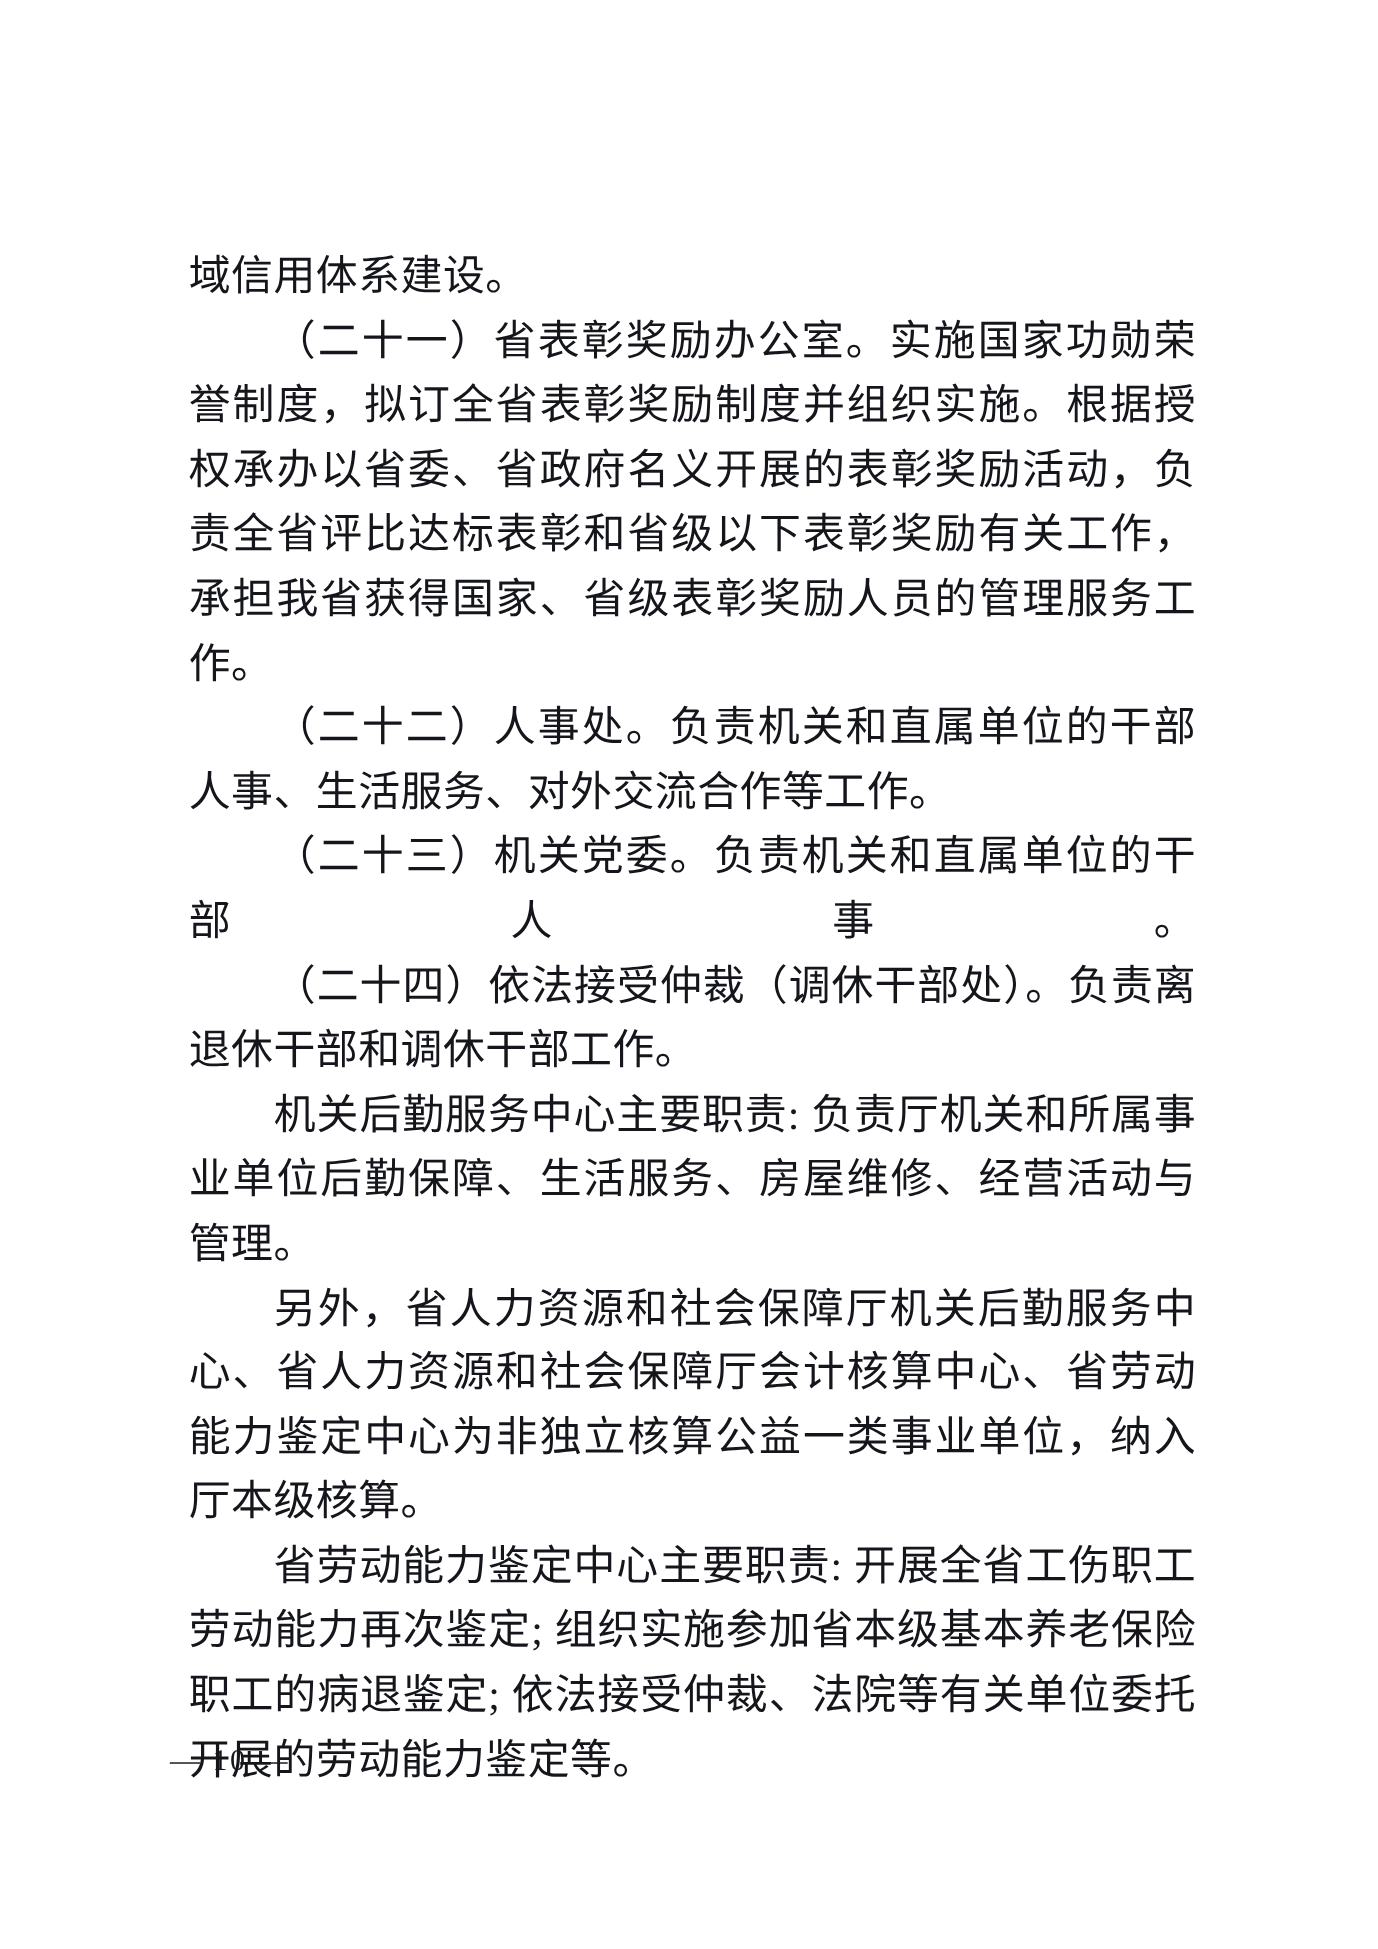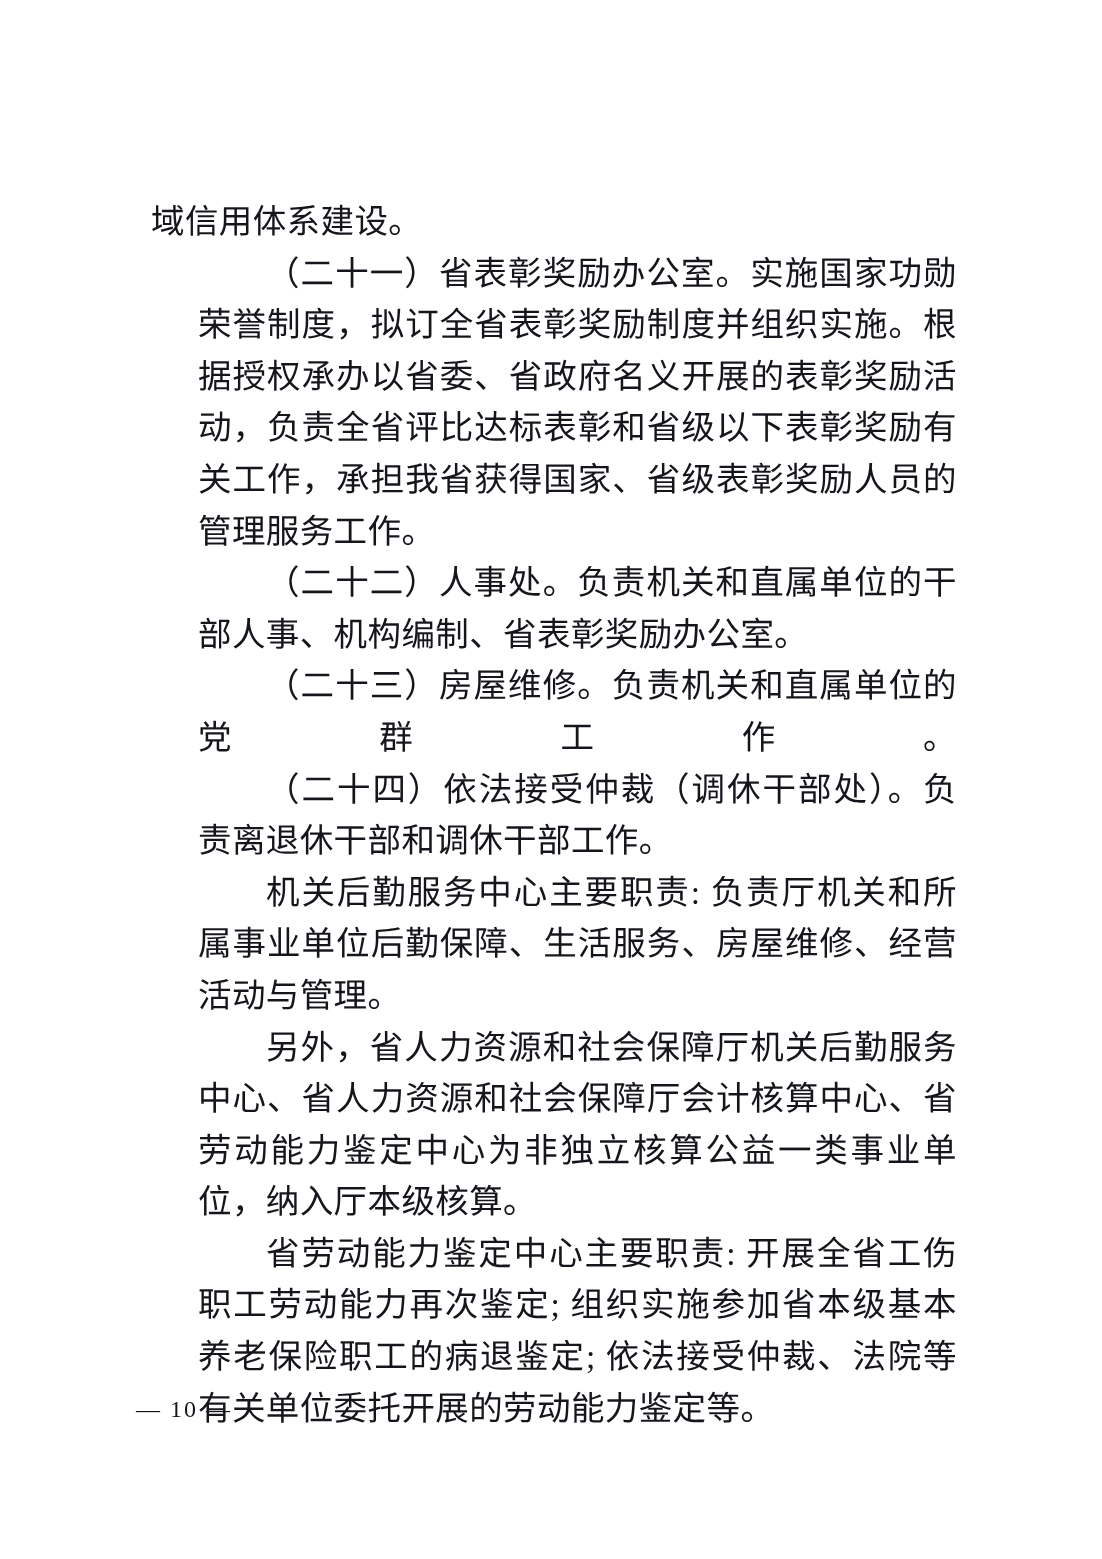--- a/index.html
+++ b/index.html
@@ -43,21 +43,20 @@
     text-align: justify;
     text-justify: inter-character;
     text-align-last: left;
     color: #15161c;
     font-weight: 400;
     word-break: break-all;
   }
 
   .para.indent {
     text-indent: 68px;
-    margin-left: 47px;
   }
 
   .para.cont {
     text-indent: 0;
   }
 
   
   .para.fulljust {
     text-align-last: justify;
   }
@@ -80,23 +79,23 @@
 <body>
 
 <div id="page">
 
   <div id="text-body">
 
     <p class="para cont">域信用体系建设。</p>
 
     <p class="para indent">（二十一）省表彰奖励办公室。实施国家功勋荣誉制度，拟订全省表彰奖励制度并组织实施。根据授权承办以省委、省政府名义开展的表彰奖励活动，负责全省评比达标表彰和省级以下表彰奖励有关工作，承担我省获得国家、省级表彰奖励人员的管理服务工作。</p>
 
-    <p class="para indent">（二十二）人事处。负责机关和直属单位的干部人事、机构编制、省表彰奖励办公室。</p>
+    <p class="para indent">（二十二）人事处。负责机关和直属单位的干部人事、生活服务、对外交流合作等工作。</p>
 
-    <p class="para indent fulljust">（二十三）房屋维修。负责机关和直属单位的党群工作。</p>
+    <p class="para indent fulljust">（二十三）机关党委。负责机关和直属单位的干部人事。</p>
 
     <p class="para indent">（二十四）依法接受仲裁（调休干部处）。负责离退休干部和调休干部工作。</p>
 
     <p class="para indent">机关后勤服务中心主要职责: 负责厅机关和所属事业单位后勤保障、生活服务、房屋维修、经营活动与管理。</p>
 
     <p class="para indent">另外，省人力资源和社会保障厅机关后勤服务中心、省人力资源和社会保障厅会计核算中心、省劳动能力鉴定中心为非独立核算公益一类事业单位，纳入厅本级核算。</p>
 
 
     <p class="para indent">省劳动能力鉴定中心主要职责: 开展全省工伤职工劳动能力再次鉴定; 组织实施参加省本级基本养老保险职工的病退鉴定; 依法接受仲裁、法院等有关单位委托开展的劳动能力鉴定等。</p>
 

